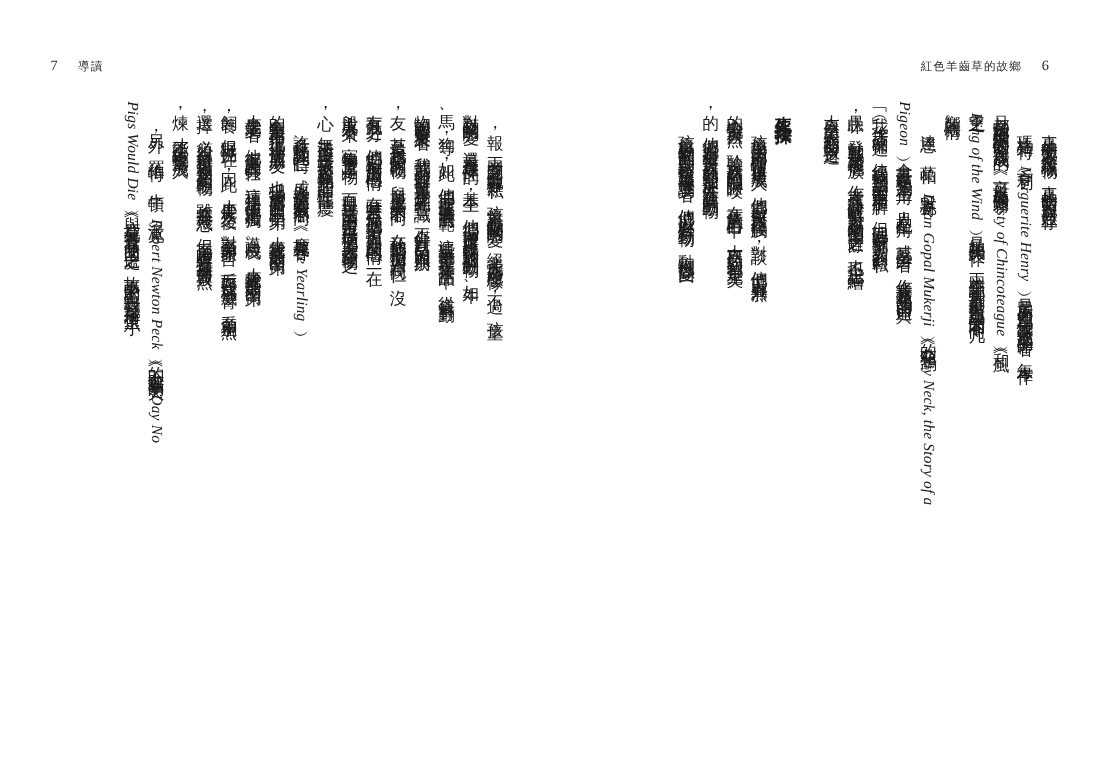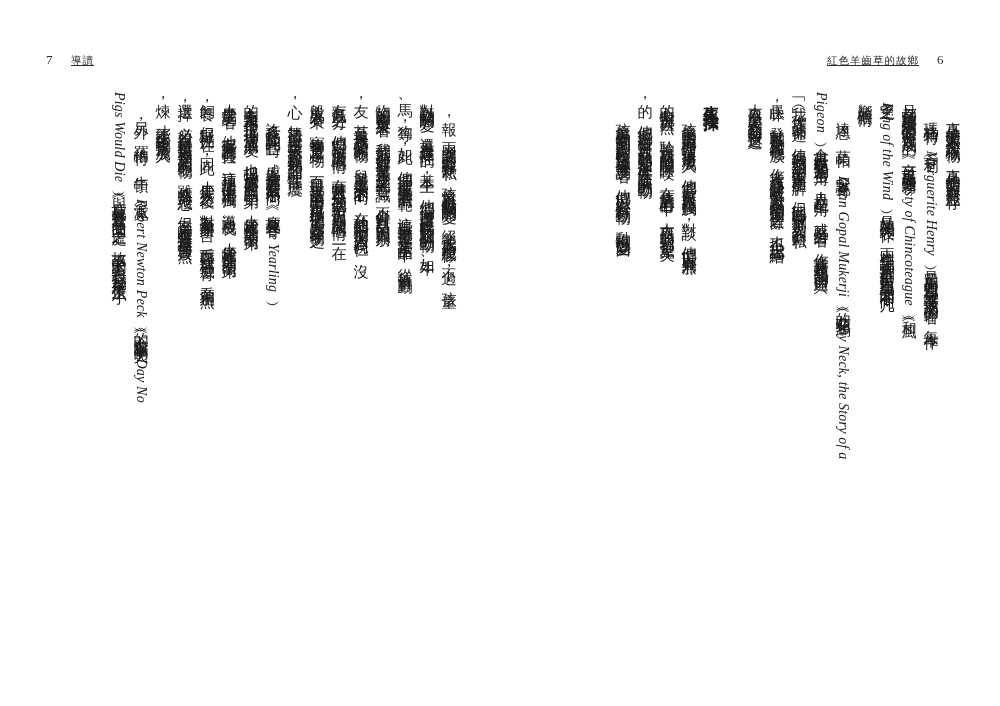--- a/index.html
+++ b/index.html
@@ -29,29 +29,28 @@
     top: 52px;
     font-size: 11.5px;
     letter-spacing: 0.5px;
     color: #2b2b2b;
     white-space: nowrap;
     display: flex;
     align-items: baseline;
     gap: 18px;
   }
   .runhead.left  { left: 46px; }
-  .runhead.right { right: 56px; }
+  .runhead.right { right: 46px; }
   .runhead .folio {
     font-family: "Liberation Serif", serif;
     font-size: 13px;
   }
   .runhead .title {
     font-size: 10.5px;
     letter-spacing: 1px;
-    text-decoration: underline;
   }
 
   
   .page {
     position: absolute;
     top: 92px;
     height: 566px;
   }
   .page.left  { left: 40px;  width: 420px; }
   .page.right { left: 524px; width: 440px; }

